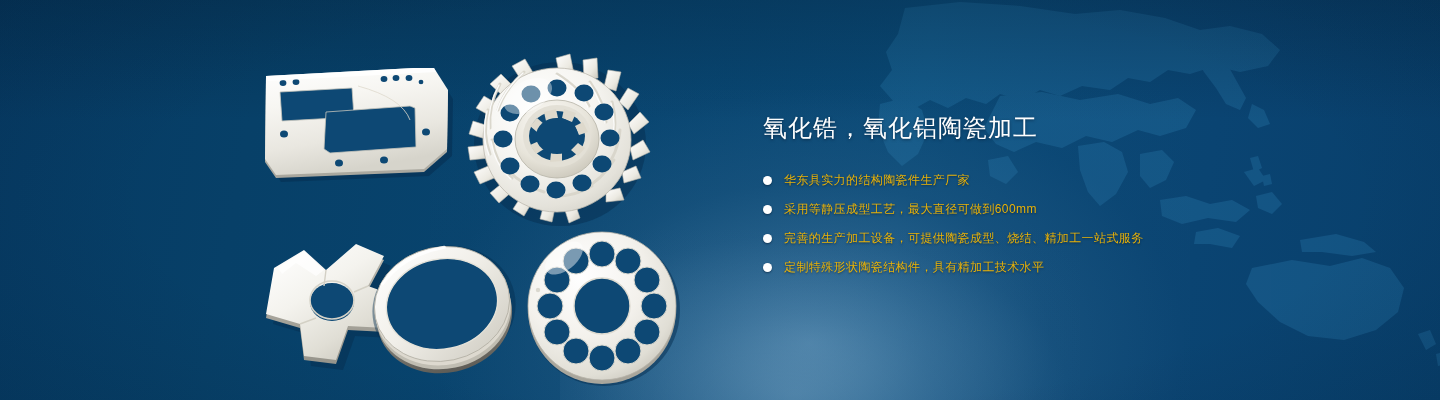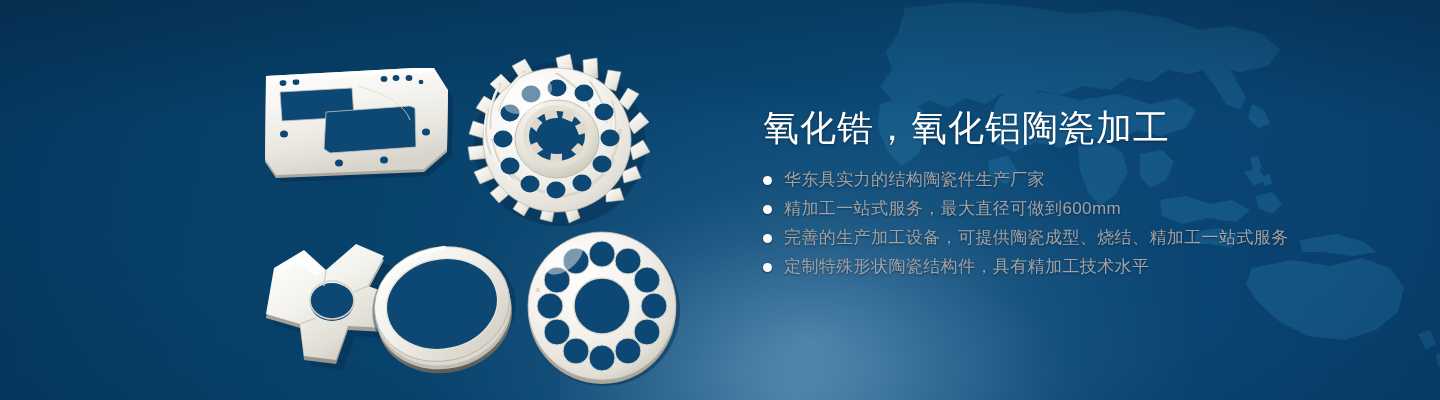--- a/index.html
+++ b/index.html
@@ -96,21 +96,21 @@
 
   
   .copy {
     position: absolute;
     left: 763px;
     top: 108px;
     width: 620px;
   }
   .headline {
     color: #ffffff;
-    font-size: 36px;
+    font-size: 24px;
     line-height: 40px;
     letter-spacing: 1px;
     font-weight: normal;
     margin: 0 0 22px 0;
     text-shadow: 0 1px 3px rgba(0,20,40,0.55);
     white-space: nowrap;
   }
   .bullets {
     list-style: none;
     margin: 0;
@@ -126,22 +126,22 @@
   .dot {
     width: 9px;
     height: 9px;
     border-radius: 50%;
     background: #ffffff;
     flex: 0 0 auto;
     margin-right: 12px;
     box-shadow: 0 1px 2px rgba(0,20,40,0.5);
   }
   .bullet-text {
-    color: #a3a3a3;
-    font-size: 17px;
+    color: #eab308;
+    font-size: 12px;
     line-height: 20px;
     letter-spacing: 0.4px;
     text-shadow: 0 1px 2px rgba(0,20,40,0.55);
   }
 </style>
 </head>
 <body>
 
 <div id="banner">
 
@@ -456,21 +456,21 @@
 
     <ul class="bullets">
 
       <li class="bullet">
         <span class="dot"></span>
         <span class="bullet-text">华东具实力的结构陶瓷件生产厂家</span>
       </li>
 
       <li class="bullet">
         <span class="dot"></span>
-        <span class="bullet-text">精加工一站式服务，最大直径可做到600mm</span>
+        <span class="bullet-text">采用等静压成型工艺，最大直径可做到600mm</span>
       </li>
 
       <li class="bullet">
         <span class="dot"></span>
         <span class="bullet-text">完善的生产加工设备，可提供陶瓷成型、烧结、精加工一站式服务</span>
       </li>
 
       <li class="bullet">
         <span class="dot"></span>
         <span class="bullet-text">定制特殊形状陶瓷结构件，具有精加工技术水平</span>

